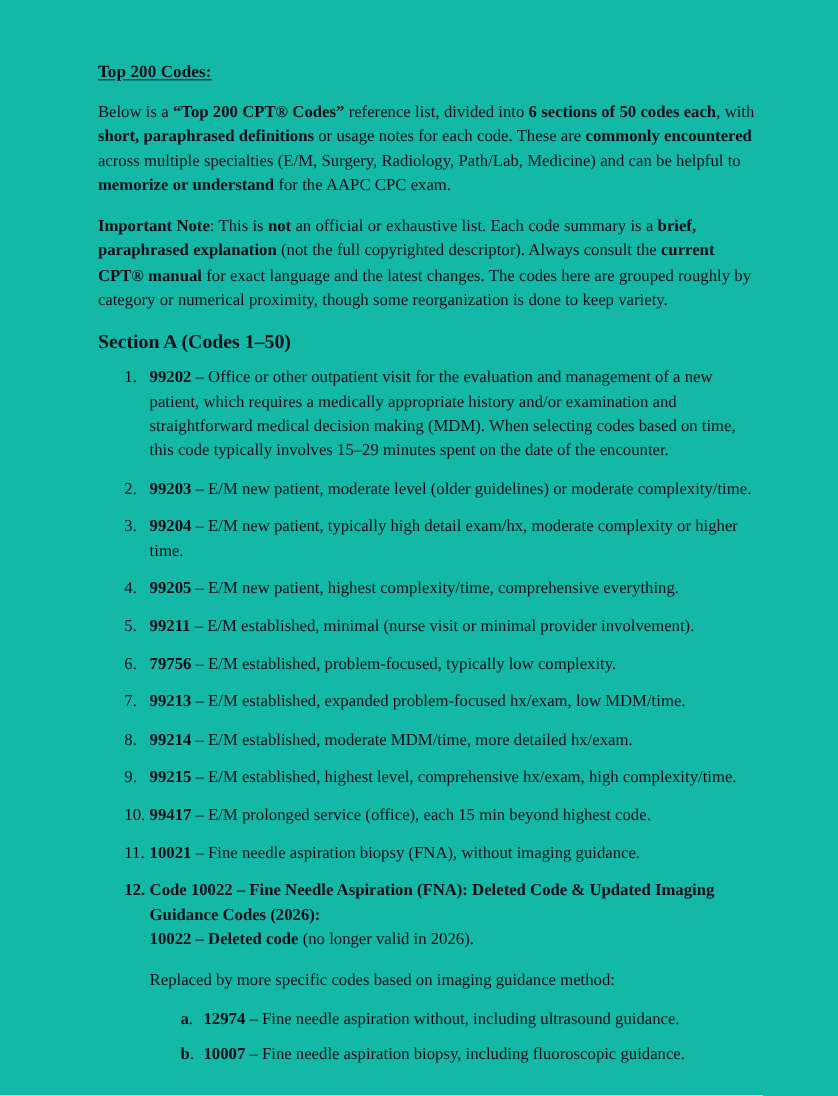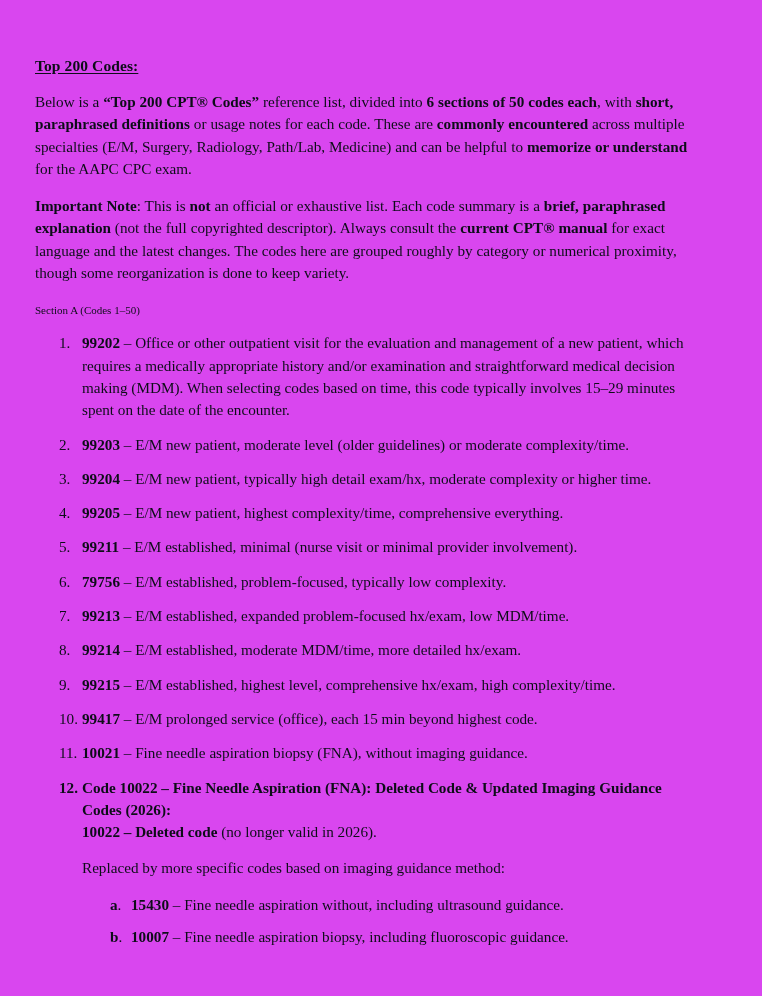--- a/index.html
+++ b/index.html
@@ -11,44 +11,44 @@
     width: 762px;
     height: 996px;
     font-family: "Liberation Serif", "DejaVu Serif", serif;
     color: #0d0d18;
     -webkit-font-smoothing: antialiased;
   }
   .page {
     position: relative;
     width: 762px;
     height: 996px;
-    background: #d946ef;
+    background: #14b8a6;
     box-sizing: border-box;
-    padding: 56px 72px 0 35px;
+    padding: 56px 72px 0 89px;
     overflow: hidden;
   }
   .doc-title {
     font-size: 15.5px;
     font-weight: bold;
     text-decoration: underline;
     text-underline-offset: 2px;
     line-height: 20px;
     margin: 0 0 14px 0;
     letter-spacing: 0.1px;
   }
   p.para {
     font-size: 15.2px;
     line-height: 22.3px;
     margin: 15px 0 15px 0;
     text-align: left;
     word-spacing: 0.1px;
   }
   .section-head {
-    font-size: 11px;
-    font-weight: normal;
+    font-size: 18px;
+    font-weight: bold;
     line-height: 22px;
     margin: 0 0 11px 0;
   }
   ol.codes {
     list-style: none;
     margin: 0;
     padding: 0;
   }
   ol.codes > li {
     position: relative;
@@ -167,21 +167,21 @@
     <li class="wide-marker all-bold">
       <span class="marker">12.</span><b>Code 10022 – Fine Needle Aspiration (FNA): Deleted Code &amp; Updated Imaging Guidance Codes (2026):</b><span></span>
 
       <div class="sub-block">
         <p class="sub-para"><b>10022 – Deleted code</b><span> (no longer valid in 2026).</span></p>
 
         <p class="sub-para">Replaced by more specific codes based on imaging guidance method:</p>
 
         <ol class="sublist">
           <li>
-            <span class="submarker"><span>a</span><span class="dot">.</span></span><b>15430</b><span> – Fine needle aspiration without, including ultrasound guidance.</span>
+            <span class="submarker"><span>a</span><span class="dot">.</span></span><b>12974</b><span> – Fine needle aspiration without, including ultrasound guidance.</span>
           </li>
           <li>
             <span class="submarker"><span>b</span><span class="dot">.</span></span><b>10007</b><span> – Fine needle aspiration biopsy, including fluoroscopic guidance.</span>
           </li>
         </ol>
       </div>
     </li>
 
   </ol>
 </div>

